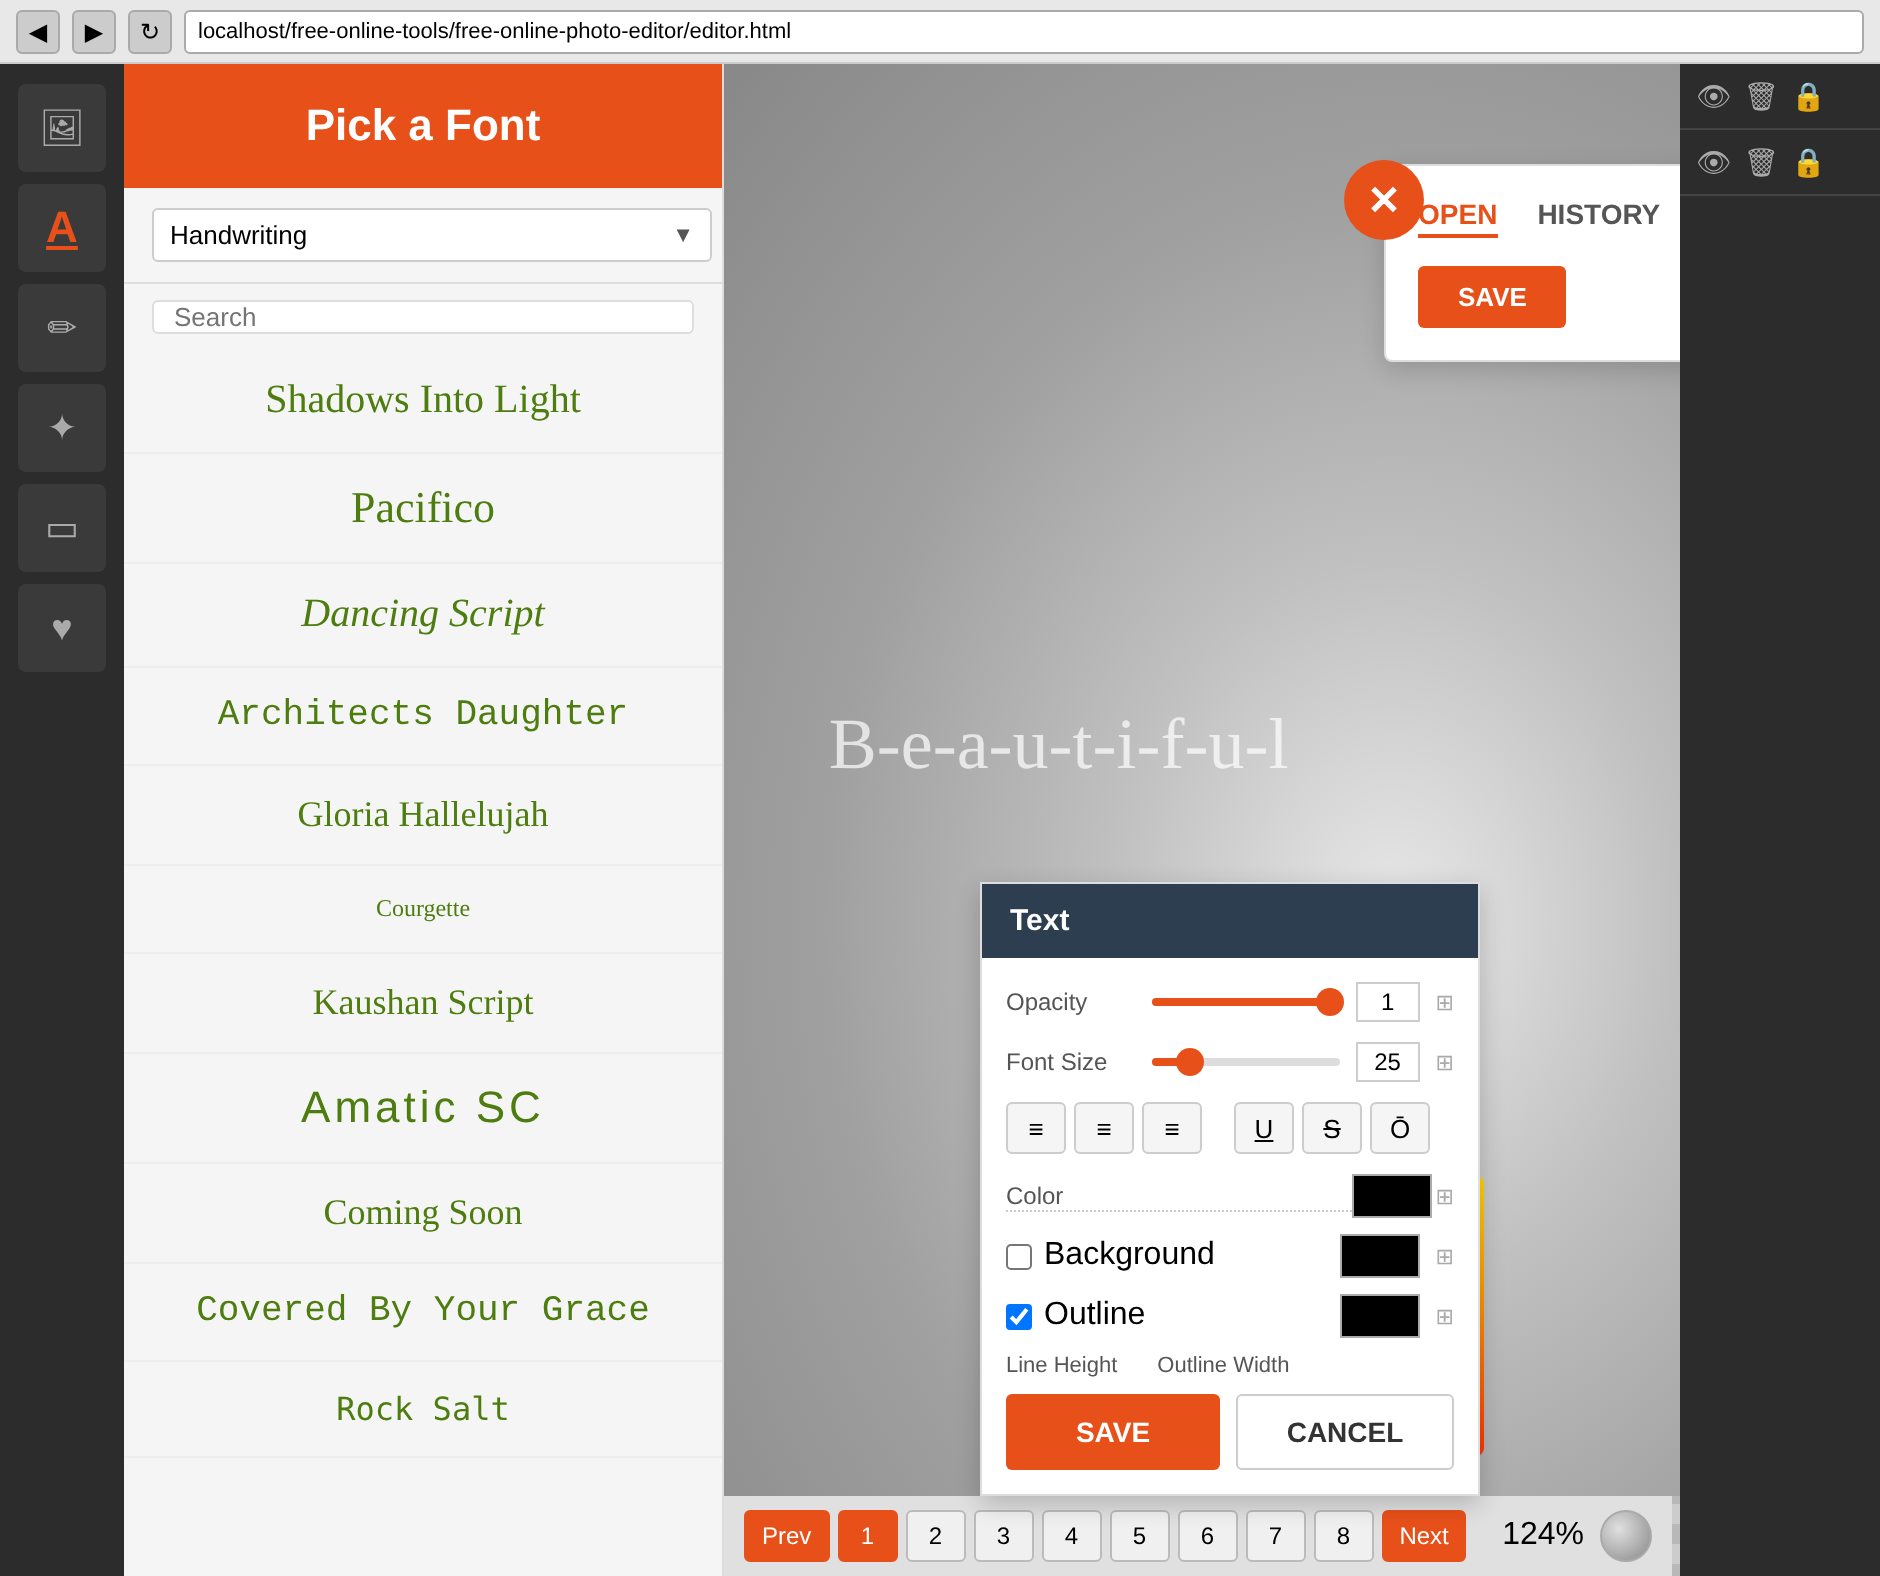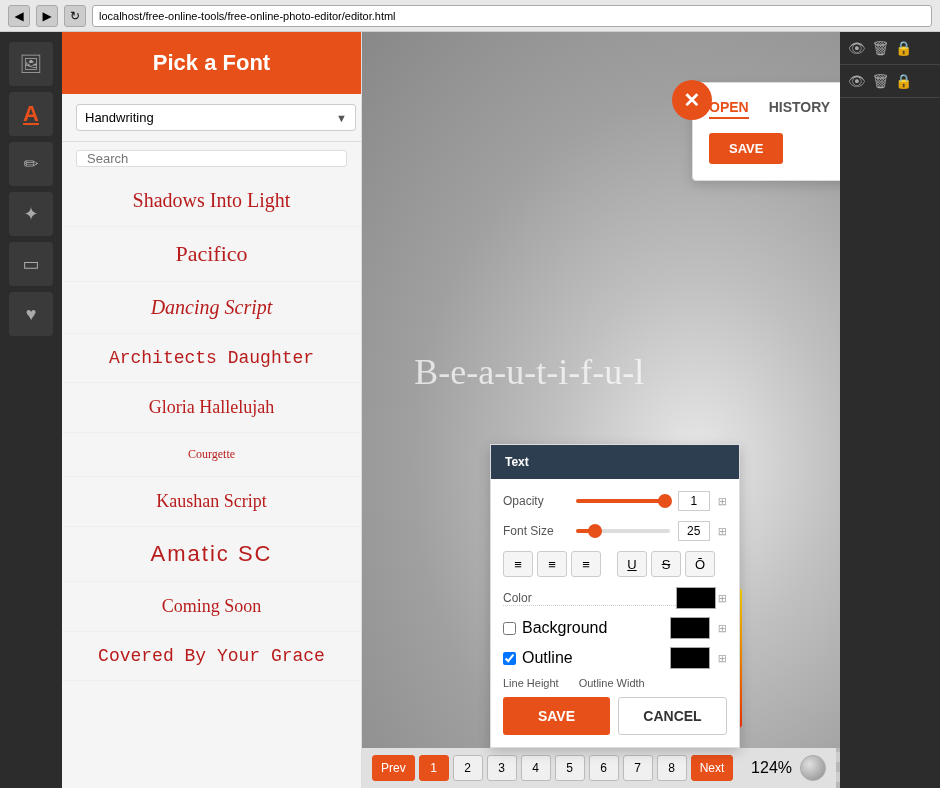--- a/index.html
+++ b/index.html
@@ -113,21 +113,21 @@
     }
     .font-list {
       overflow-y: auto;
       flex: 1;
     }
     .font-item {
       padding: 14px 10px;
       text-align: center;
       cursor: pointer;
       font-size: 18px;
-      color: #b91c1c;
+      color: #4d7c0f;
       border-bottom: 1px solid #eee;
     }
 
     
     .font-shadows { font-family: cursive; font-size: 20px; }
     .font-pacifico { font-family: cursive; font-size: 22px; }
     .font-dancing { font-family: cursive; font-style: italic; font-size: 20px; }
     .font-architects { font-family: 'Courier New', monospace; font-size: 18px; }
     .font-gloria { font-family: cursive; font-size: 18px; }
     .font-courgette { font-family: cursive; font-size: 12px; }
@@ -322,21 +322,21 @@
       width: 250px;
       background: white;
       border: 1px solid #ddd;
       box-shadow: 0 4px 12px rgba(0,0,0,0.2);
       z-index: 50;
     }
     .text-panel-header {
       background: #2c3e50;
       color: white;
       padding: 10px 14px;
-      font-size: 12px;
+      font-size: 15px;
       font-weight: bold;
     }
     .text-panel-body {
       padding: 12px;
     }
     .prop-row {
       display: flex;
       align-items: center;
       margin-bottom: 10px;
       gap: 8px;
@@ -515,20 +515,21 @@
     <div class="font-item font-shadows">Shadows Into Light</div>
         <div class="font-item font-pacifico">Pacifico</div>
         <div class="font-item font-dancing">Dancing Script</div>
         <div class="font-item font-architects">Architects Daughter</div>
         <div class="font-item font-gloria">Gloria Hallelujah</div>
         <div class="font-item font-courgette">Courgette</div>
         <div class="font-item font-kaushan">Kaushan Script</div>
         <div class="font-item font-amatic">Amatic SC</div>
         <div class="font-item font-comingsoon">Coming Soon</div>
         <div class="font-item font-covered">Covered By Your Grace</div>
+        <div class="font-item font-rocksalt">Rock Salt</div>
       </div>
   </div>
 
   <div class="canvas-area">
     <div class="canvas-image">
       <div class="flower-bg"></div>
       <div class="text-overlay">B-e-a-u-t-i-f-u-l</div>
       <div class="gradient-rect"></div>
     </div>
 

